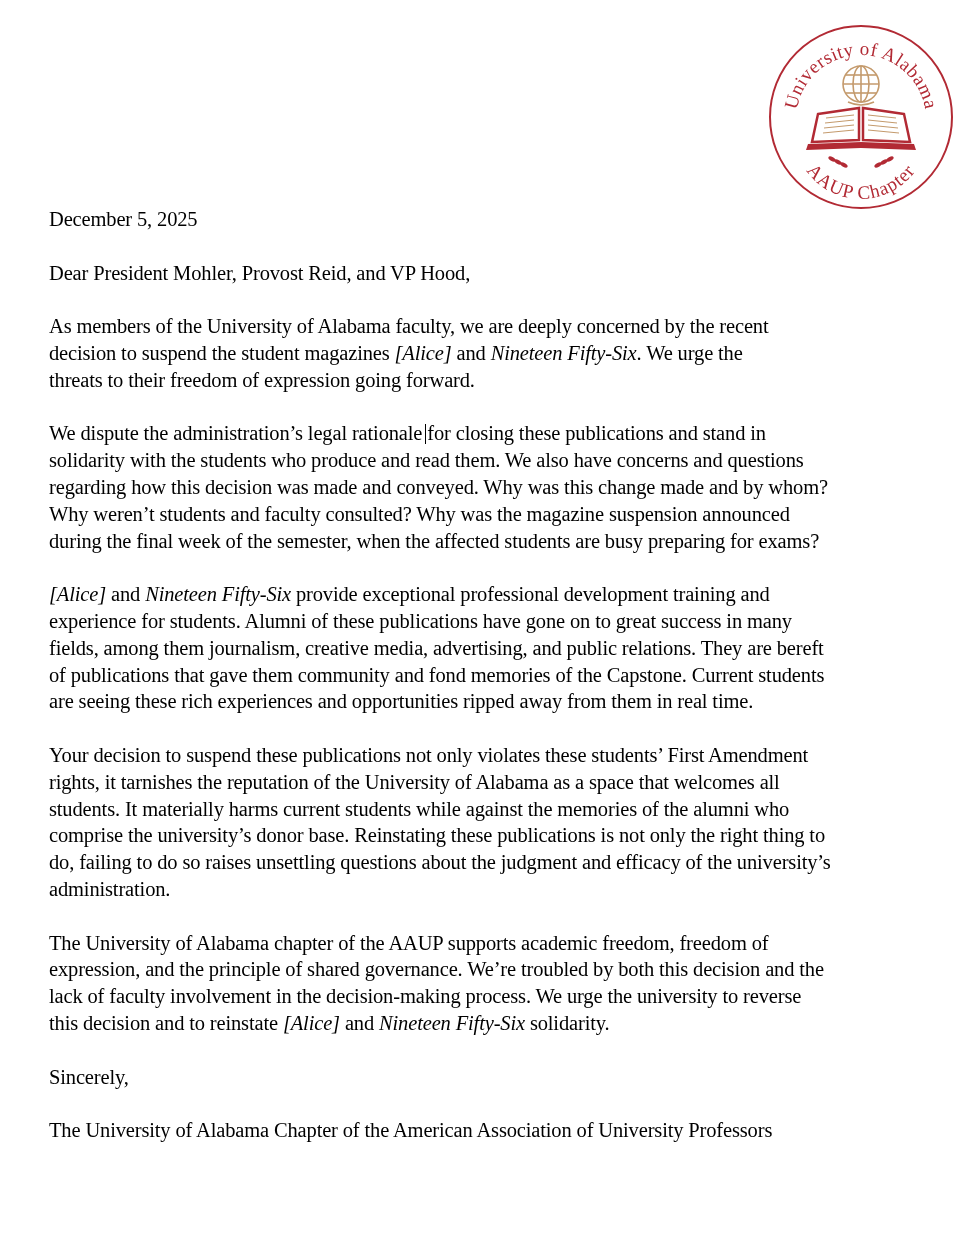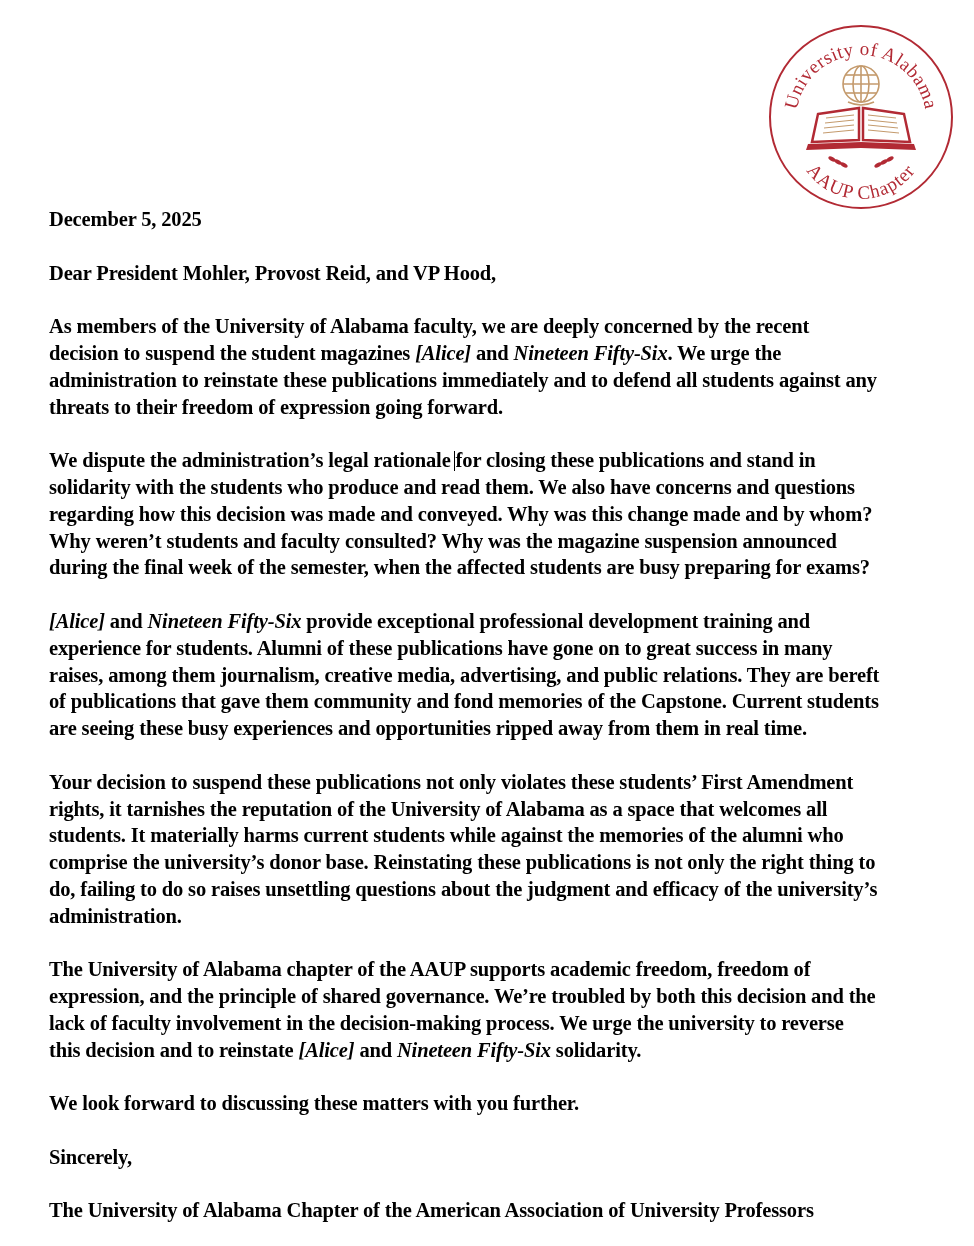--- a/index.html
+++ b/index.html
@@ -9,21 +9,21 @@
     color: #000000;
   }
   .logo {
     position: absolute; left: 766px; top: 22px; width: 190px; height: 190px;
   }
   .letter {
     position: absolute; left: 49px; top: 206px; width: 920px;
     font-size: 20.5px; line-height: 26.8px;
     letter-spacing: -0.15px;
   }
-  .para { margin: 0 0 26.8px 0; white-space: nowrap; font-weight: bold; }
+  .para { margin: 0 0 26.8px 0; white-space: nowrap; }
   .line { display: block; }
   .ital { font-style: italic; }
   .caret {
     display: inline-block; width: 1px; height: 20px; background: #000;
     vertical-align: -4px; margin-left: -2px; margin-right: 1px;
   }
 </style>
 </head>
 <body>
 
@@ -78,52 +78,50 @@
   </svg>
 </div>
 
 <div class="letter">
   <p class="para">December 5, 2025</p>
   <p class="para">Dear President Mohler, Provost Reid, and VP Hood,</p>
 
   <p class="para">
     <span class="line">As members of the University of Alabama faculty, we are deeply concerned by the recent</span>
     <span class="line"><span>decision to suspend the student magazines </span><span class="ital">[Alice]</span><span> and </span><span class="ital">Nineteen Fifty-Six</span><span>. We urge the</span></span>
-    <span class="line">administration to reinstate these publications immediately and to defend all students against any</span>
     <span class="line">threats to their freedom of expression going forward.</span>
   </p>
 
   <p class="para">
     <span class="line"><span>We dispute the administration’s legal rationale </span><span class="caret"></span><span>for closing these publications and stand in</span></span>
     <span class="line">solidarity with the students who produce and read them. We also have concerns and questions</span>
     <span class="line">regarding how this decision was made and conveyed. Why was this change made and by whom?</span>
     <span class="line">Why weren’t students and faculty consulted? Why was the magazine suspension announced</span>
     <span class="line">during the final week of the semester, when the affected students are busy preparing for exams?</span>
   </p>
 
   <p class="para">
     <span class="line"><span class="ital">[Alice]</span><span> and </span><span class="ital">Nineteen Fifty-Six</span><span> provide exceptional professional development training and</span></span>
     <span class="line">experience for students. Alumni of these publications have gone on to great success in many</span>
-    <span class="line">raises, among them journalism, creative media, advertising, and public relations. They are bereft</span>
+    <span class="line">fields, among them journalism, creative media, advertising, and public relations. They are bereft</span>
     <span class="line">of publications that gave them community and fond memories of the Capstone. Current students</span>
-    <span class="line">are seeing these busy experiences and opportunities ripped away from them in real time.</span>
+    <span class="line">are seeing these rich experiences and opportunities ripped away from them in real time.</span>
   </p>
 
   <p class="para">
     <span class="line">Your decision to suspend these publications not only violates these students’ First Amendment</span>
     <span class="line">rights, it tarnishes the reputation of the University of Alabama as a space that welcomes all</span>
     <span class="line">students. It materially harms current students while against the memories of the alumni who</span>
     <span class="line">comprise the university’s donor base. Reinstating these publications is not only the right thing to</span>
     <span class="line">do, failing to do so raises unsettling questions about the judgment and efficacy of the university’s</span>
     <span class="line">administration.</span>
   </p>
 
   <p class="para">
     <span class="line">The University of Alabama chapter of the AAUP supports academic freedom, freedom of</span>
     <span class="line">expression, and the principle of shared governance. We’re troubled by both this decision and the</span>
     <span class="line">lack of faculty involvement in the decision-making process. We urge the university to reverse</span>
     <span class="line"><span>this decision and to reinstate </span><span class="ital">[Alice]</span><span> and </span><span class="ital">Nineteen Fifty-Six</span><span> solidarity.</span></span>
   </p>
 
-  <p class="para">We look forward to discussing these matters with you further.</p>
   <p class="para">Sincerely,</p>
   <p class="para">The University of Alabama Chapter of the American Association of University Professors</p>
 </div>
 
 </body></html>

